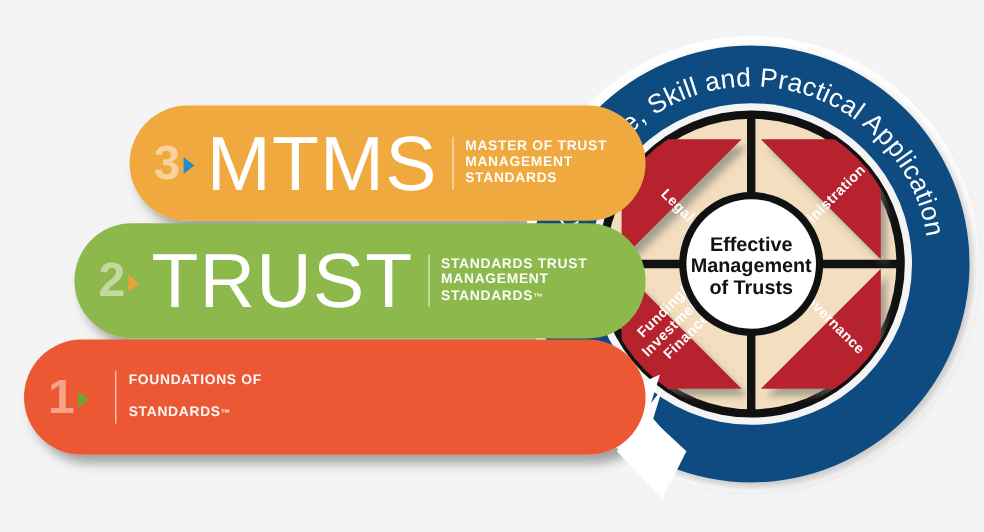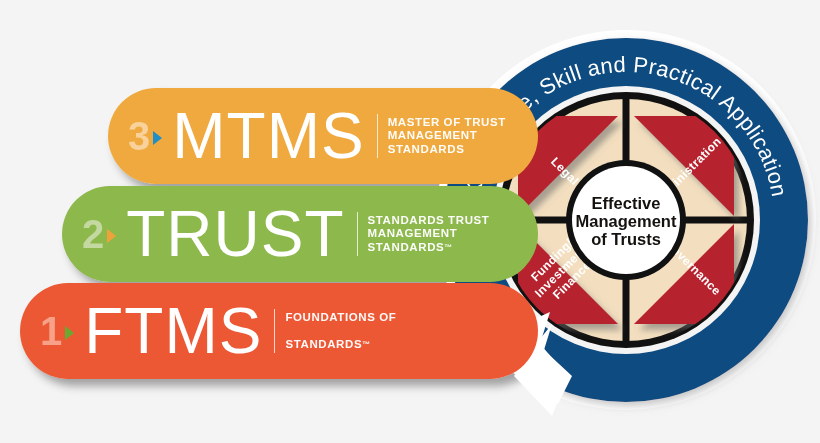--- a/index.html
+++ b/index.html
@@ -224,21 +224,20 @@
         <span>STANDARDS</span><span class="tm">™</span>
       </span>
     </div>
   </div>
 
   <div class="bar" id="bar-ftms">
     <div class="shadow-layer"></div>
     <div class="bar-inner">
       <span class="num">1</span>
       <span class="tri"></span>
-      <span class="acronym">FTMS</span>
       <span class="divider"></span>
       <span class="desc">
         <span>FOUNDATIONS OF</span><br>
         <br>
         <span>STANDARDS</span><span class="tm">™</span>
       </span>
     </div>
   </div>
 
 </div>

